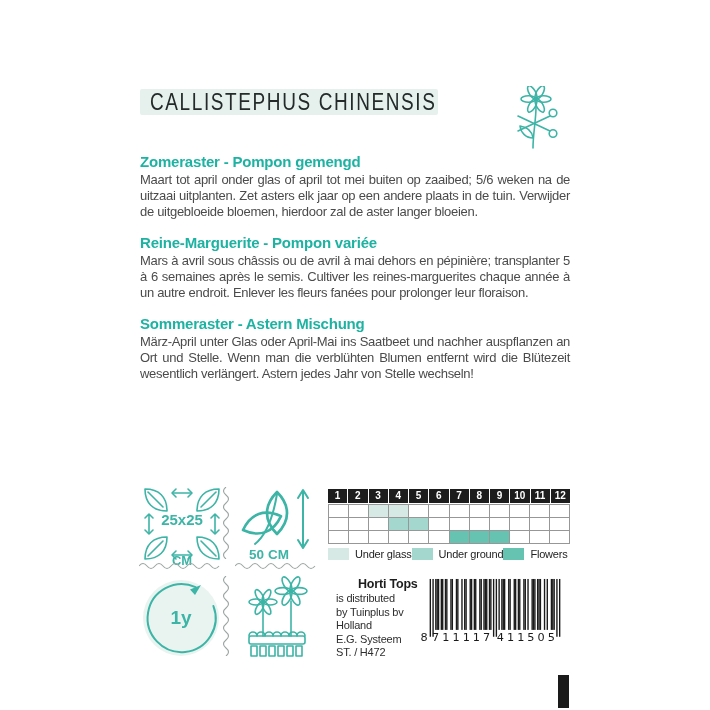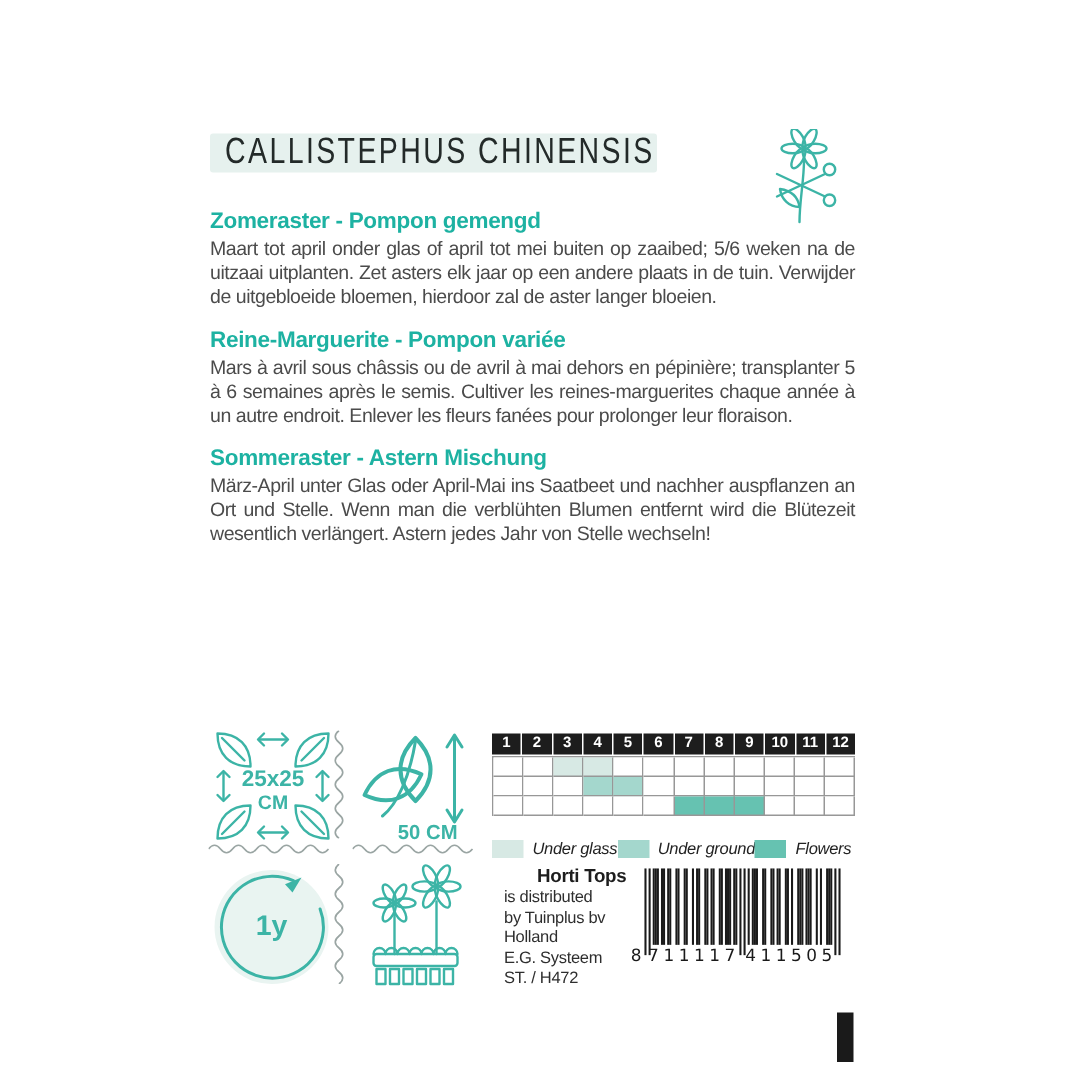--- a/index.html
+++ b/index.html
@@ -11,54 +11,54 @@
     background:var(--banner,#e6f1ee);border-radius:2px;display:flex;align-items:center;}
   .title{font-size:19px;color:#232a29;letter-spacing:1.6px;padding-left:10px;
     transform:scaleY(1.28);transform-origin:left center;white-space:nowrap;
     font-family:"Liberation Sans",sans-serif;}
 
   .cutflower{position:absolute;left:506px;top:86px;}
 
   
   .sections{position:absolute;left:140px;top:139px;width:430px;}
   .section{margin-bottom:12px;}
-  .section h2{margin:0 0 2px 0;font-size:15px;line-height:17px;font-weight:bold;
+  .section h2{margin:14px 0 2px 0;font-size:15px;line-height:17px;font-weight:bold;
     color:var(--accent,#1db2a2);letter-spacing:-0.2px;}
   .section p{margin:0;font-size:13px;line-height:16px;color:#4b4b4b;
     text-align:justify;letter-spacing:-0.3px;}
 
   
   .cell{position:absolute;}
   .cellA{left:139px;top:484px;width:86px;height:80px;}
   .cellB{left:233px;top:484px;width:86px;height:80px;}
   .cellC{left:139px;top:574px;width:86px;height:88px;}
   .cellD{left:233px;top:574px;width:86px;height:88px;}
   .divider{position:absolute;}
   .spacing-text{position:absolute;left:0;top:28px;width:86px;text-align:center;
     color:var(--icon,#3cb4a6);font-weight:bold;line-height:15px;}
   .spacing-text .l1{font-size:15px;}
-  .spacing-text .l2{font-size:13px;}
-  .height-label{position:absolute;left:0px;bottom:2px;width:72px;text-align:right;
+  .spacing-text .l2{font-size:13px;margin-top:26px;}
+  .height-label{position:absolute;left:0px;bottom:2px;width:72px;text-align:center;
     color:var(--icon,#3cb4a6);font-weight:bold;font-size:13.5px;}
   .cycle-circle{position:absolute;left:4px;top:6px;width:76px;height:76px;border-radius:50%;
     background:#e9f4f1;}
   .cycle-label{position:absolute;left:4px;top:6px;width:76px;height:76px;display:flex;
     align-items:center;justify-content:center;color:var(--icon,#3cb4a6);
     font-weight:bold;font-size:19px;}
   .cycle-svg{position:absolute;left:0;top:0;}
 
   
   .calendar{position:absolute;left:328px;top:489px;width:242px;}
   .cal-head{display:grid;grid-template-columns:repeat(12,1fr);gap:1px;}
   .mh{background:var(--black,#1d1d1d);color:#fff;font-size:10px;font-weight:bold;
     text-align:center;height:14px;line-height:14px;}
   .cal-body{border-left:1px solid #979797;border-top:1px solid #979797;margin-top:1px;}
   .crow{display:grid;grid-template-columns:repeat(12,1fr);}
   .cc{height:12px;border-right:1px solid #979797;border-bottom:1px solid #979797;background:#fff;}
-  .cal-legend{display:flex;align-items:center;margin-top:16px;font-style:italic;}
+  .cal-legend{display:flex;align-items:center;margin-top:4px;}
   .lg-item{display:flex;align-items:center;flex:1;}
   .lg-sw{width:21px;height:12px;margin-right:6px;flex:none;}
   .lg-label{font-size:11px;color:#232323;letter-spacing:-0.2px;white-space:nowrap;}
 
   
   .dist{position:absolute;left:336px;top:577px;width:92px;font-size:11px;line-height:13.5px;
     color:#2e2e2e;letter-spacing:-0.2px;}
   .dist .name{font-weight:bold;font-size:12.5px;line-height:15px;color:#1d1d1d;padding-left:22px;}
   .barcode{position:absolute;left:420px;top:576px;}
   .barcode rect{fill:#1a1a1a;}

